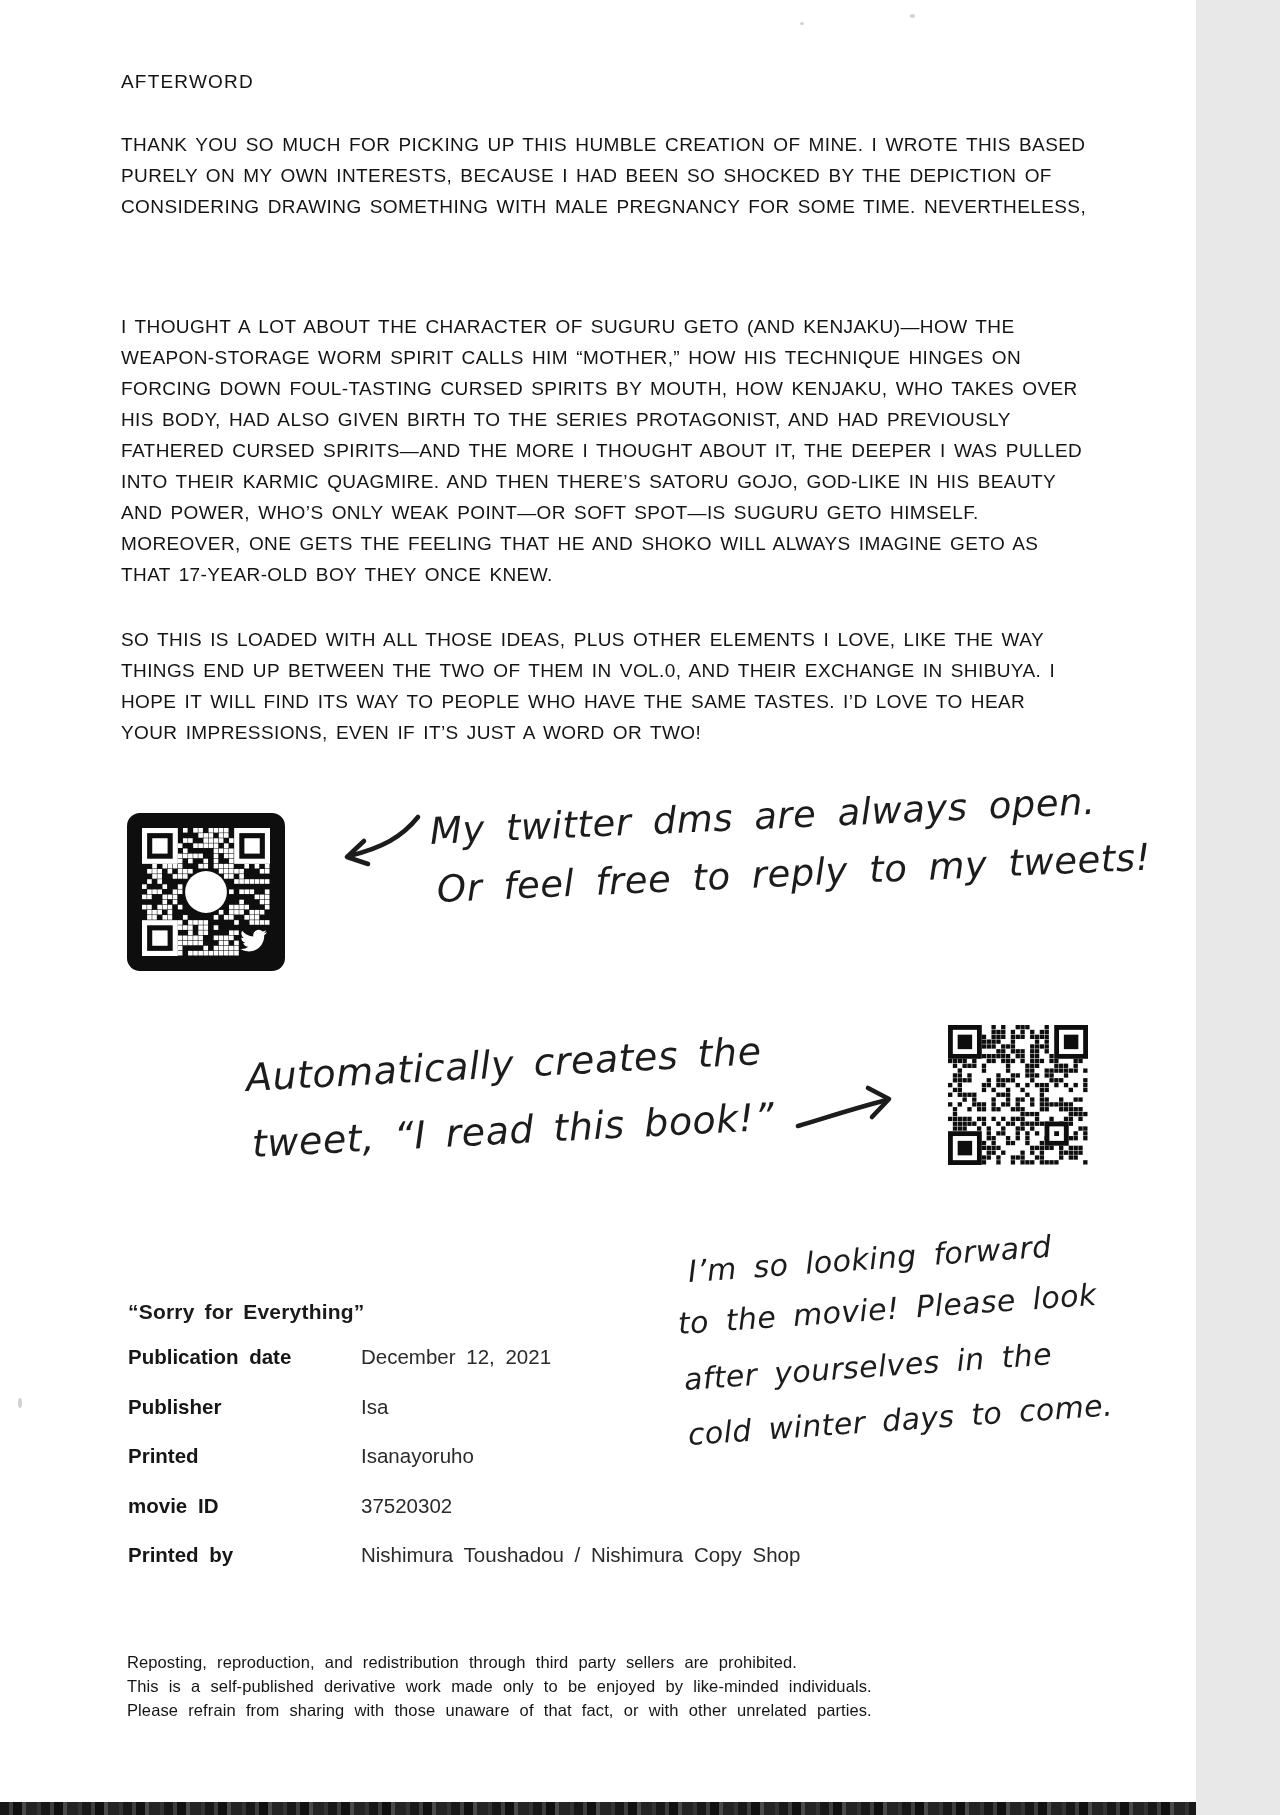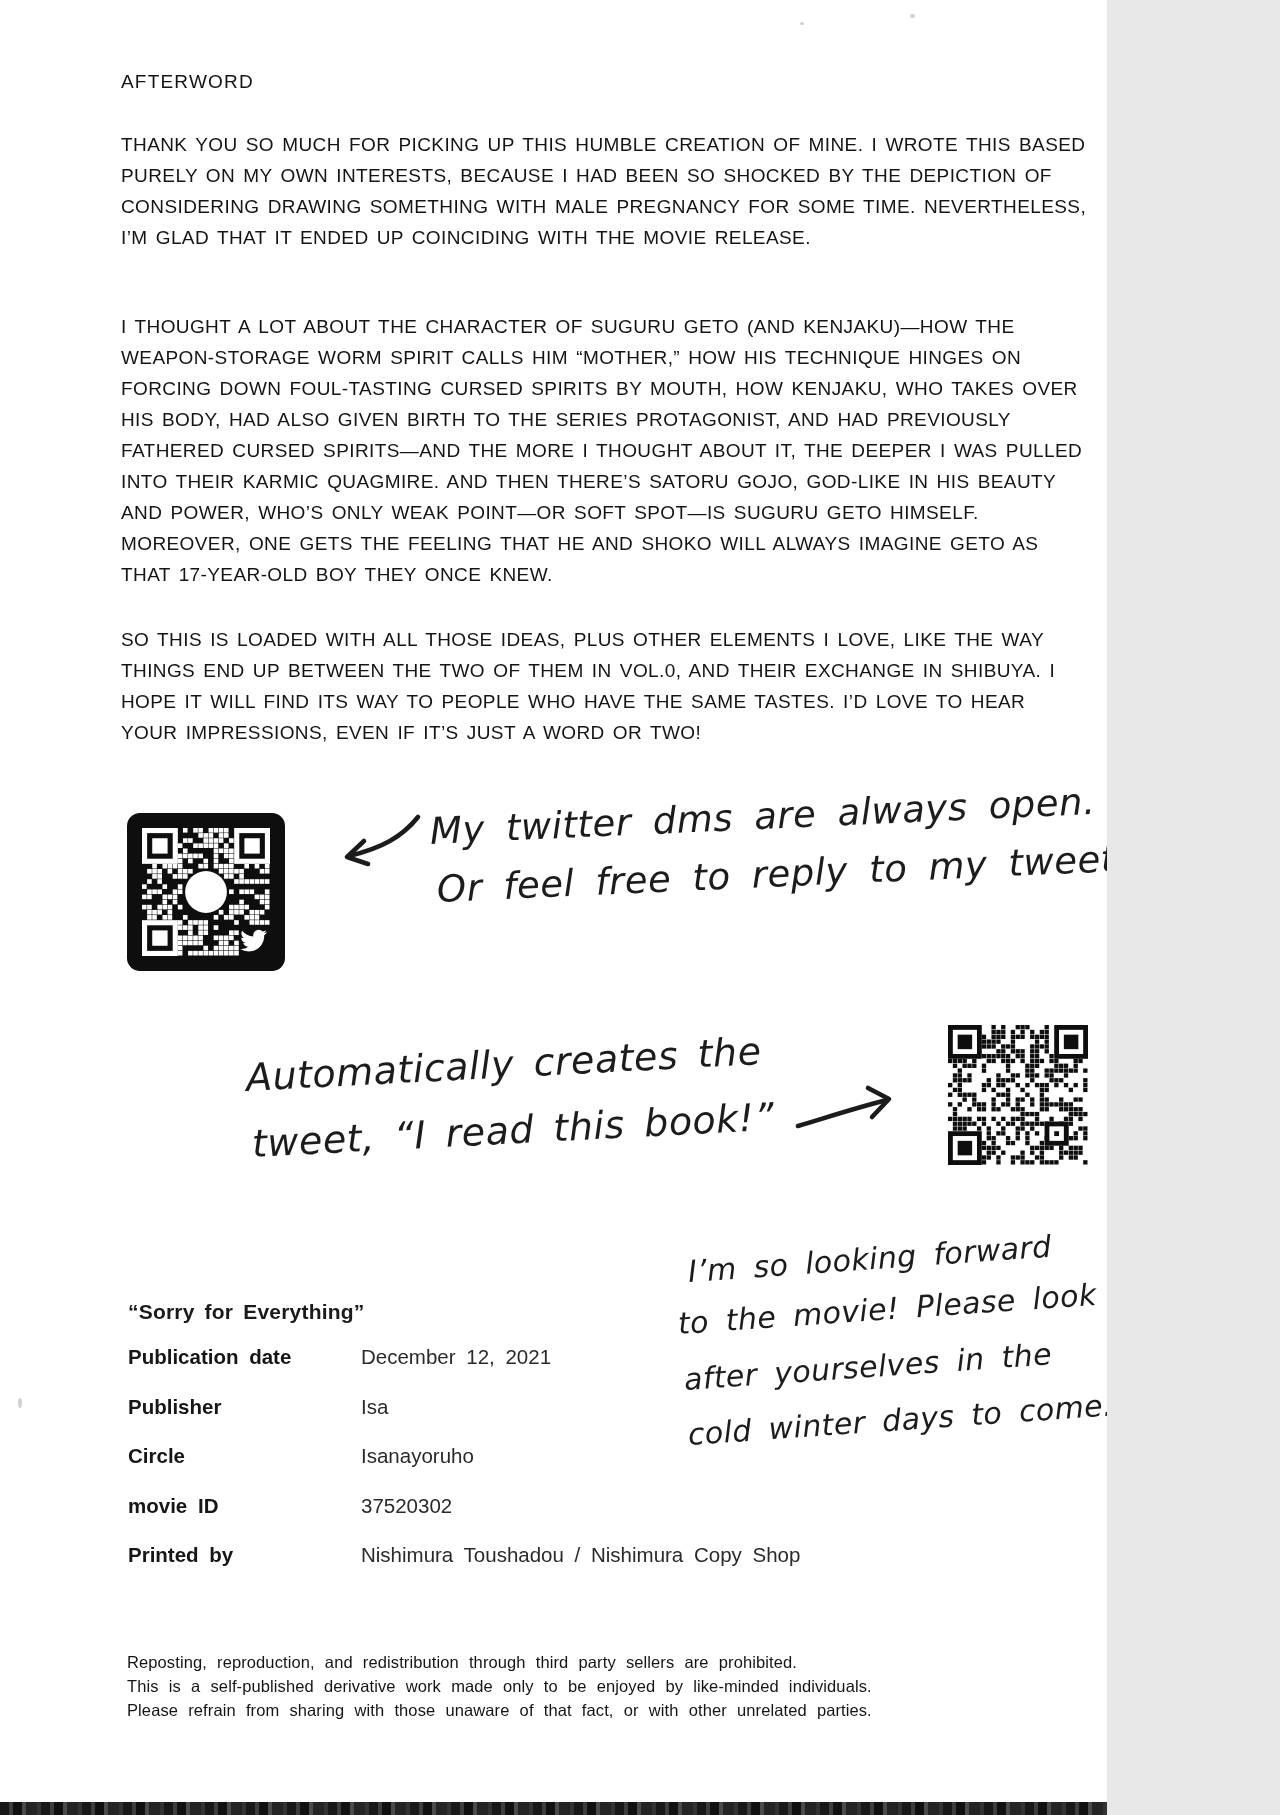--- a/index.html
+++ b/index.html
@@ -1,16 +1,16 @@
 <!DOCTYPE html>
 <html><head>
 <meta charset="utf-8">
 <style>
   html,body{margin:0;padding:0;background:#e8e8e8;}
-  .page{position:relative;width:1107px;height:1815px;background:#ffffff;overflow:hidden;
+  .page{position:relative;width:1196px;height:1815px;background:#ffffff;overflow:hidden;
         font-family:"Liberation Sans",sans-serif;}
   .comic{position:absolute;color:#141414;font-size:19px;line-height:31px;
          letter-spacing:.4px;word-spacing:2.5px;white-space:nowrap;}
   .comic div{white-space:nowrap;}
   .heading{position:absolute;color:#141414;font-size:19px;line-height:31px;letter-spacing:1.2px;}
   .hand{position:absolute;color:#1c1c1c;font-style:italic;white-space:nowrap;
         font-family:"DejaVu Sans",sans-serif;transform-origin:left center;}
   .hand1{font-size:37px;letter-spacing:.5px;word-spacing:9px;transform:rotate(-2.6deg);}
   .hand2{font-size:38px;letter-spacing:.5px;word-spacing:7px;transform:rotate(-3deg);}
   .hand3{font-size:30px;letter-spacing:.4px;word-spacing:7px;transform:rotate(-4deg);}
@@ -34,21 +34,20 @@
 <body>
 
 <div class="page">
 
   <div class="heading" style="left:121px;top:66px;">AFTERWORD</div>
 
   <div class="comic" style="left:121px;top:129px;">
       <div>THANK YOU SO MUCH FOR PICKING UP THIS HUMBLE CREATION OF MINE. I WROTE THIS BASED</div>
       <div>PURELY ON MY OWN INTERESTS, BECAUSE I HAD BEEN SO SHOCKED BY THE DEPICTION OF</div>
       <div>CONSIDERING DRAWING SOMETHING WITH MALE PREGNANCY FOR SOME TIME. NEVERTHELESS,</div>
-      <div>I’M GLAD THAT IT ENDED UP COINCIDING WITH THE MOVIE RELEASE.</div>
     </div>
 
   <div class="comic" style="left:121px;top:311px;">
       <div>I THOUGHT A LOT ABOUT THE CHARACTER OF SUGURU GETO (AND KENJAKU)—HOW THE</div>
       <div>WEAPON-STORAGE WORM SPIRIT CALLS HIM “MOTHER,” HOW HIS TECHNIQUE HINGES ON</div>
       <div>FORCING DOWN FOUL-TASTING CURSED SPIRITS BY MOUTH, HOW KENJAKU, WHO TAKES OVER</div>
       <div>HIS BODY, HAD ALSO GIVEN BIRTH TO THE SERIES PROTAGONIST, AND HAD PREVIOUSLY</div>
       <div>FATHERED CURSED SPIRITS—AND THE MORE I THOUGHT ABOUT IT, THE DEEPER I WAS PULLED</div>
       <div>INTO THEIR KARMIC QUAGMIRE. AND THEN THERE’S SATORU GOJO, GOD-LIKE IN HIS BEAUTY</div>
       <div>AND POWER, WHO’S ONLY WEAK POINT—OR SOFT SPOT—IS SUGURU GETO HIMSELF.</div>
@@ -664,21 +663,21 @@
       </svg>
   </div>
 
   <div class="colophon-title">“Sorry for Everything”</div>
 
   <div class="colophon-grid">
     <div class="lbl">Publication date</div>
     <div class="val">December 12, 2021</div>
     <div class="lbl">Publisher</div>
     <div class="val">Isa</div>
-    <div class="lbl">Circle</div>
+    <div class="lbl">Printed</div>
     <div class="val">Isanayoruho</div>
     <div class="lbl">movie ID</div>
     <div class="val">37520302</div>
     <div class="lbl">Printed by</div>
     <div class="val">Nishimura Toushadou / Nishimura Copy Shop</div>
   </div>
 
   <div class="hand hand3" style="left:688px;top:1254px;">I’m so looking forward</div>
   <div class="hand hand3" style="left:678px;top:1306px;">to the movie! Please look</div>
   <div class="hand hand3" style="left:684px;top:1362px;">after yourselves in the</div>

